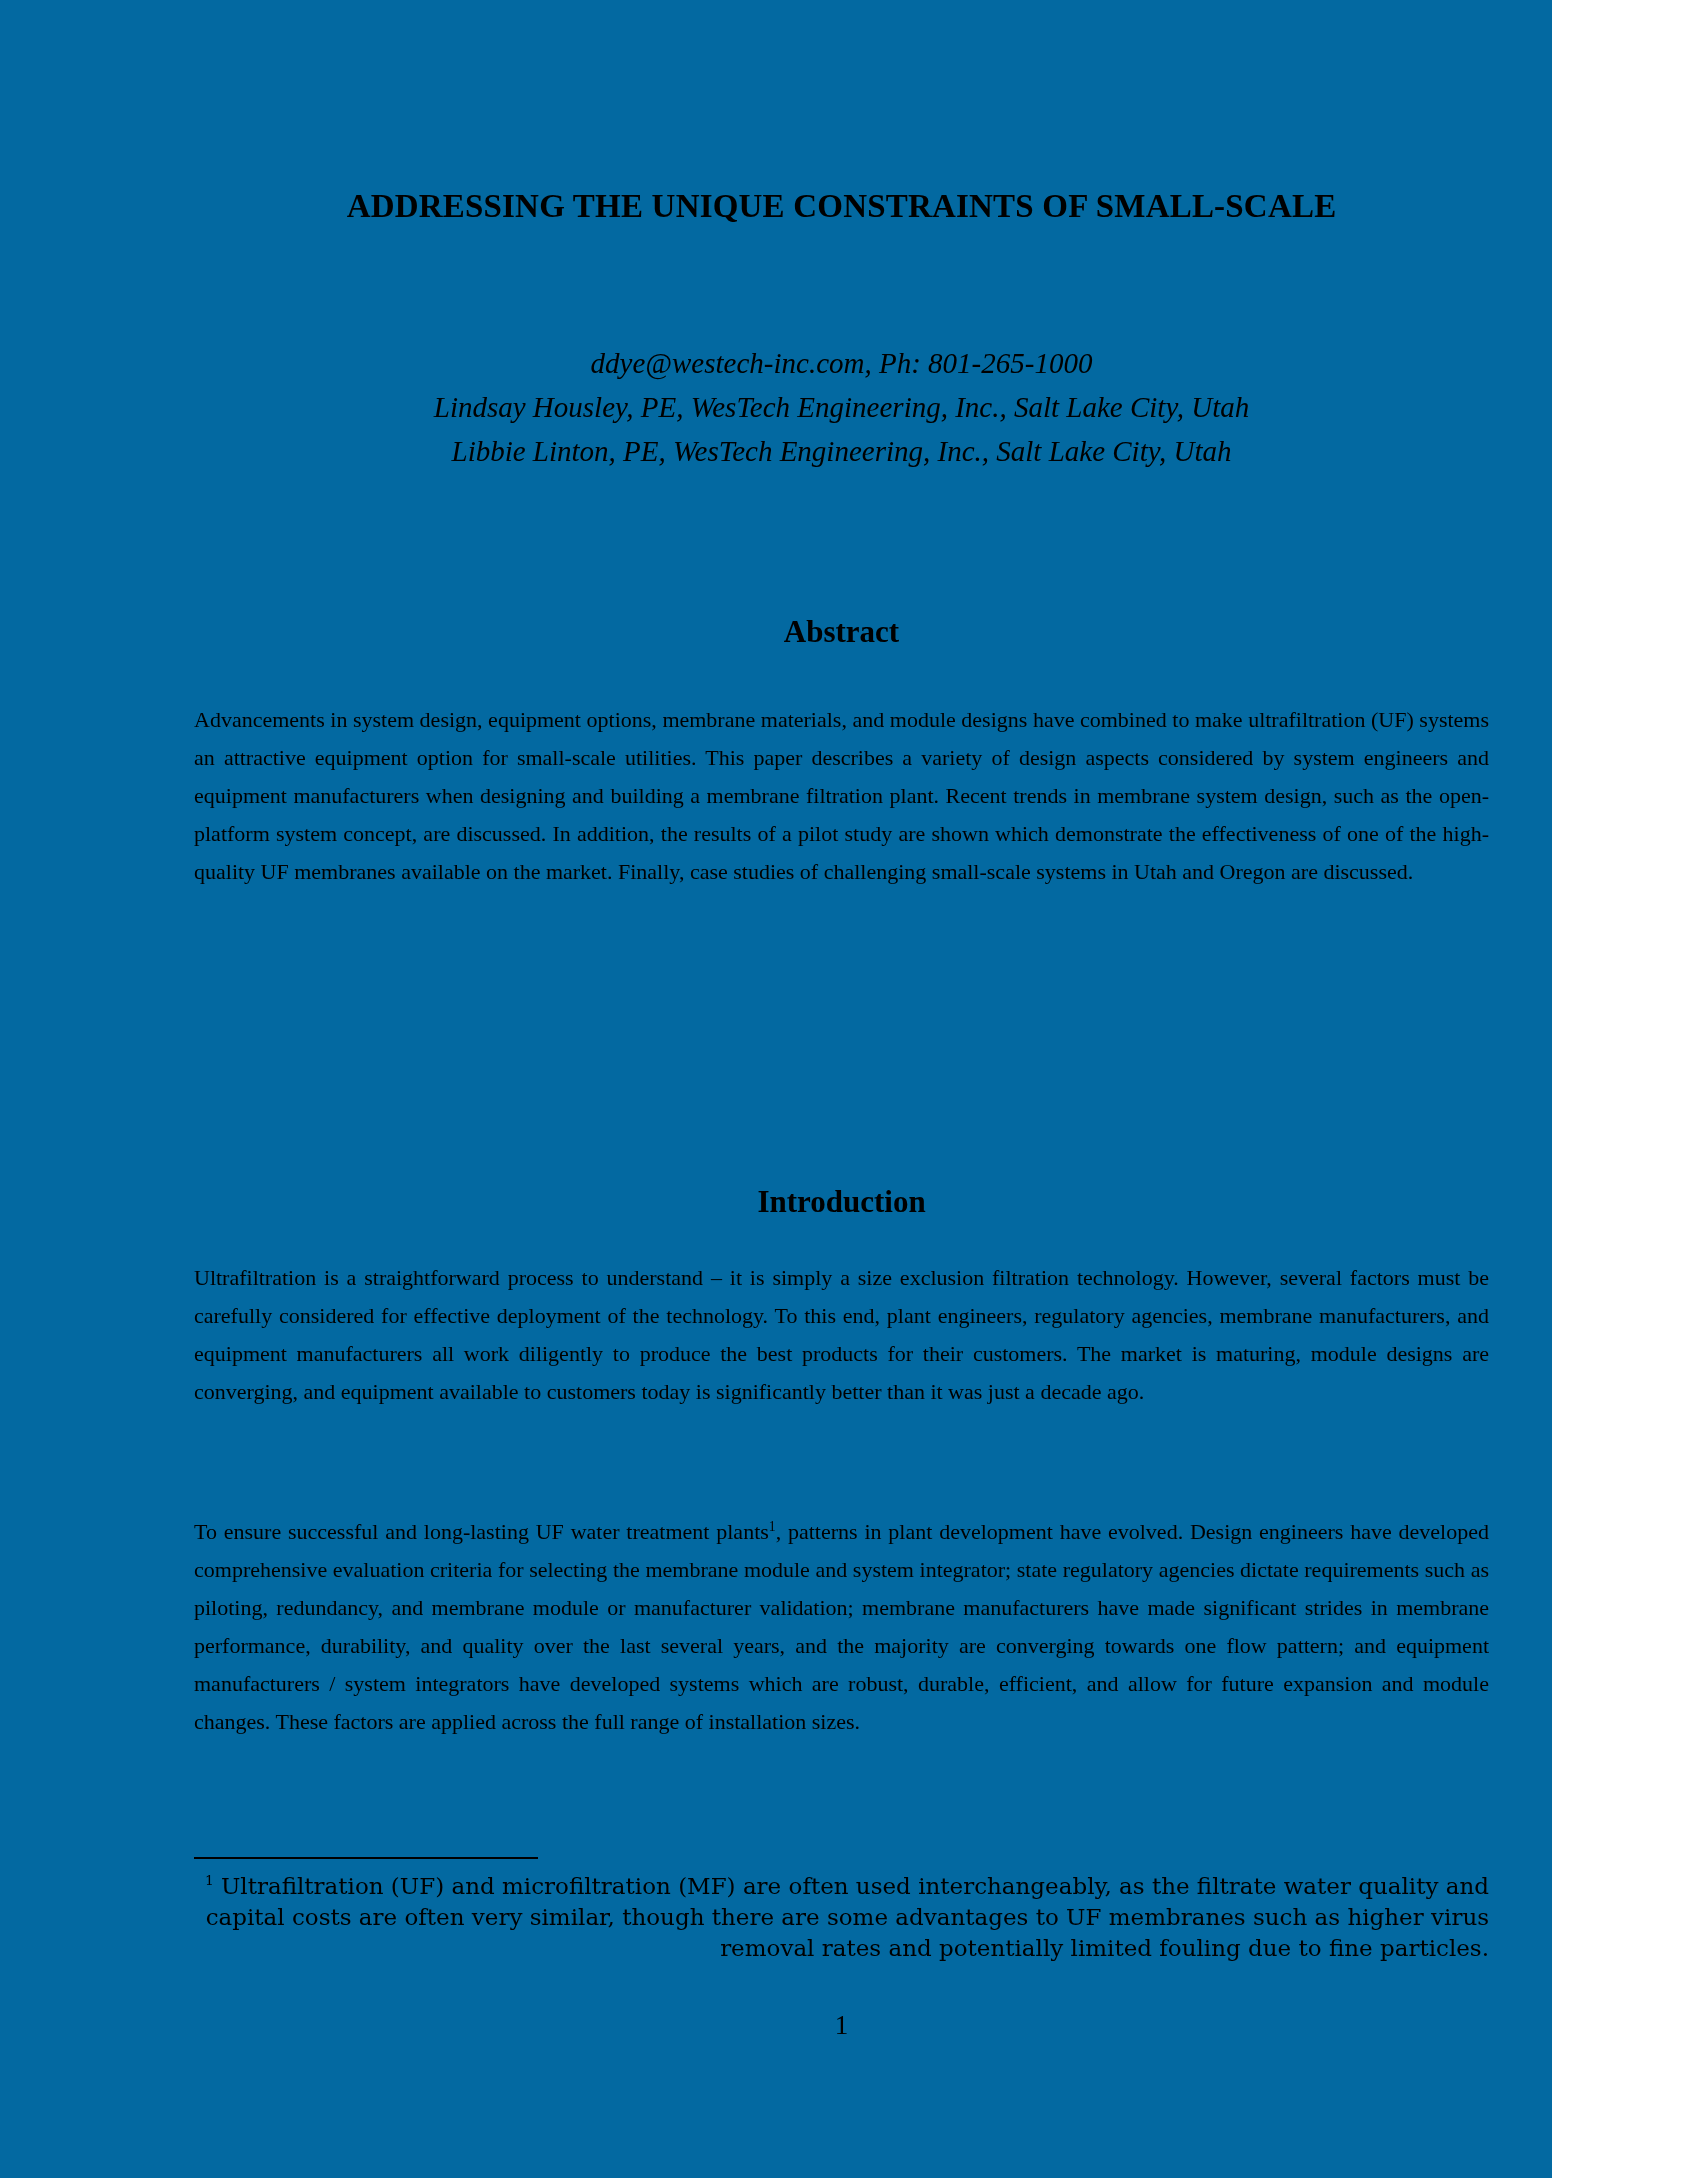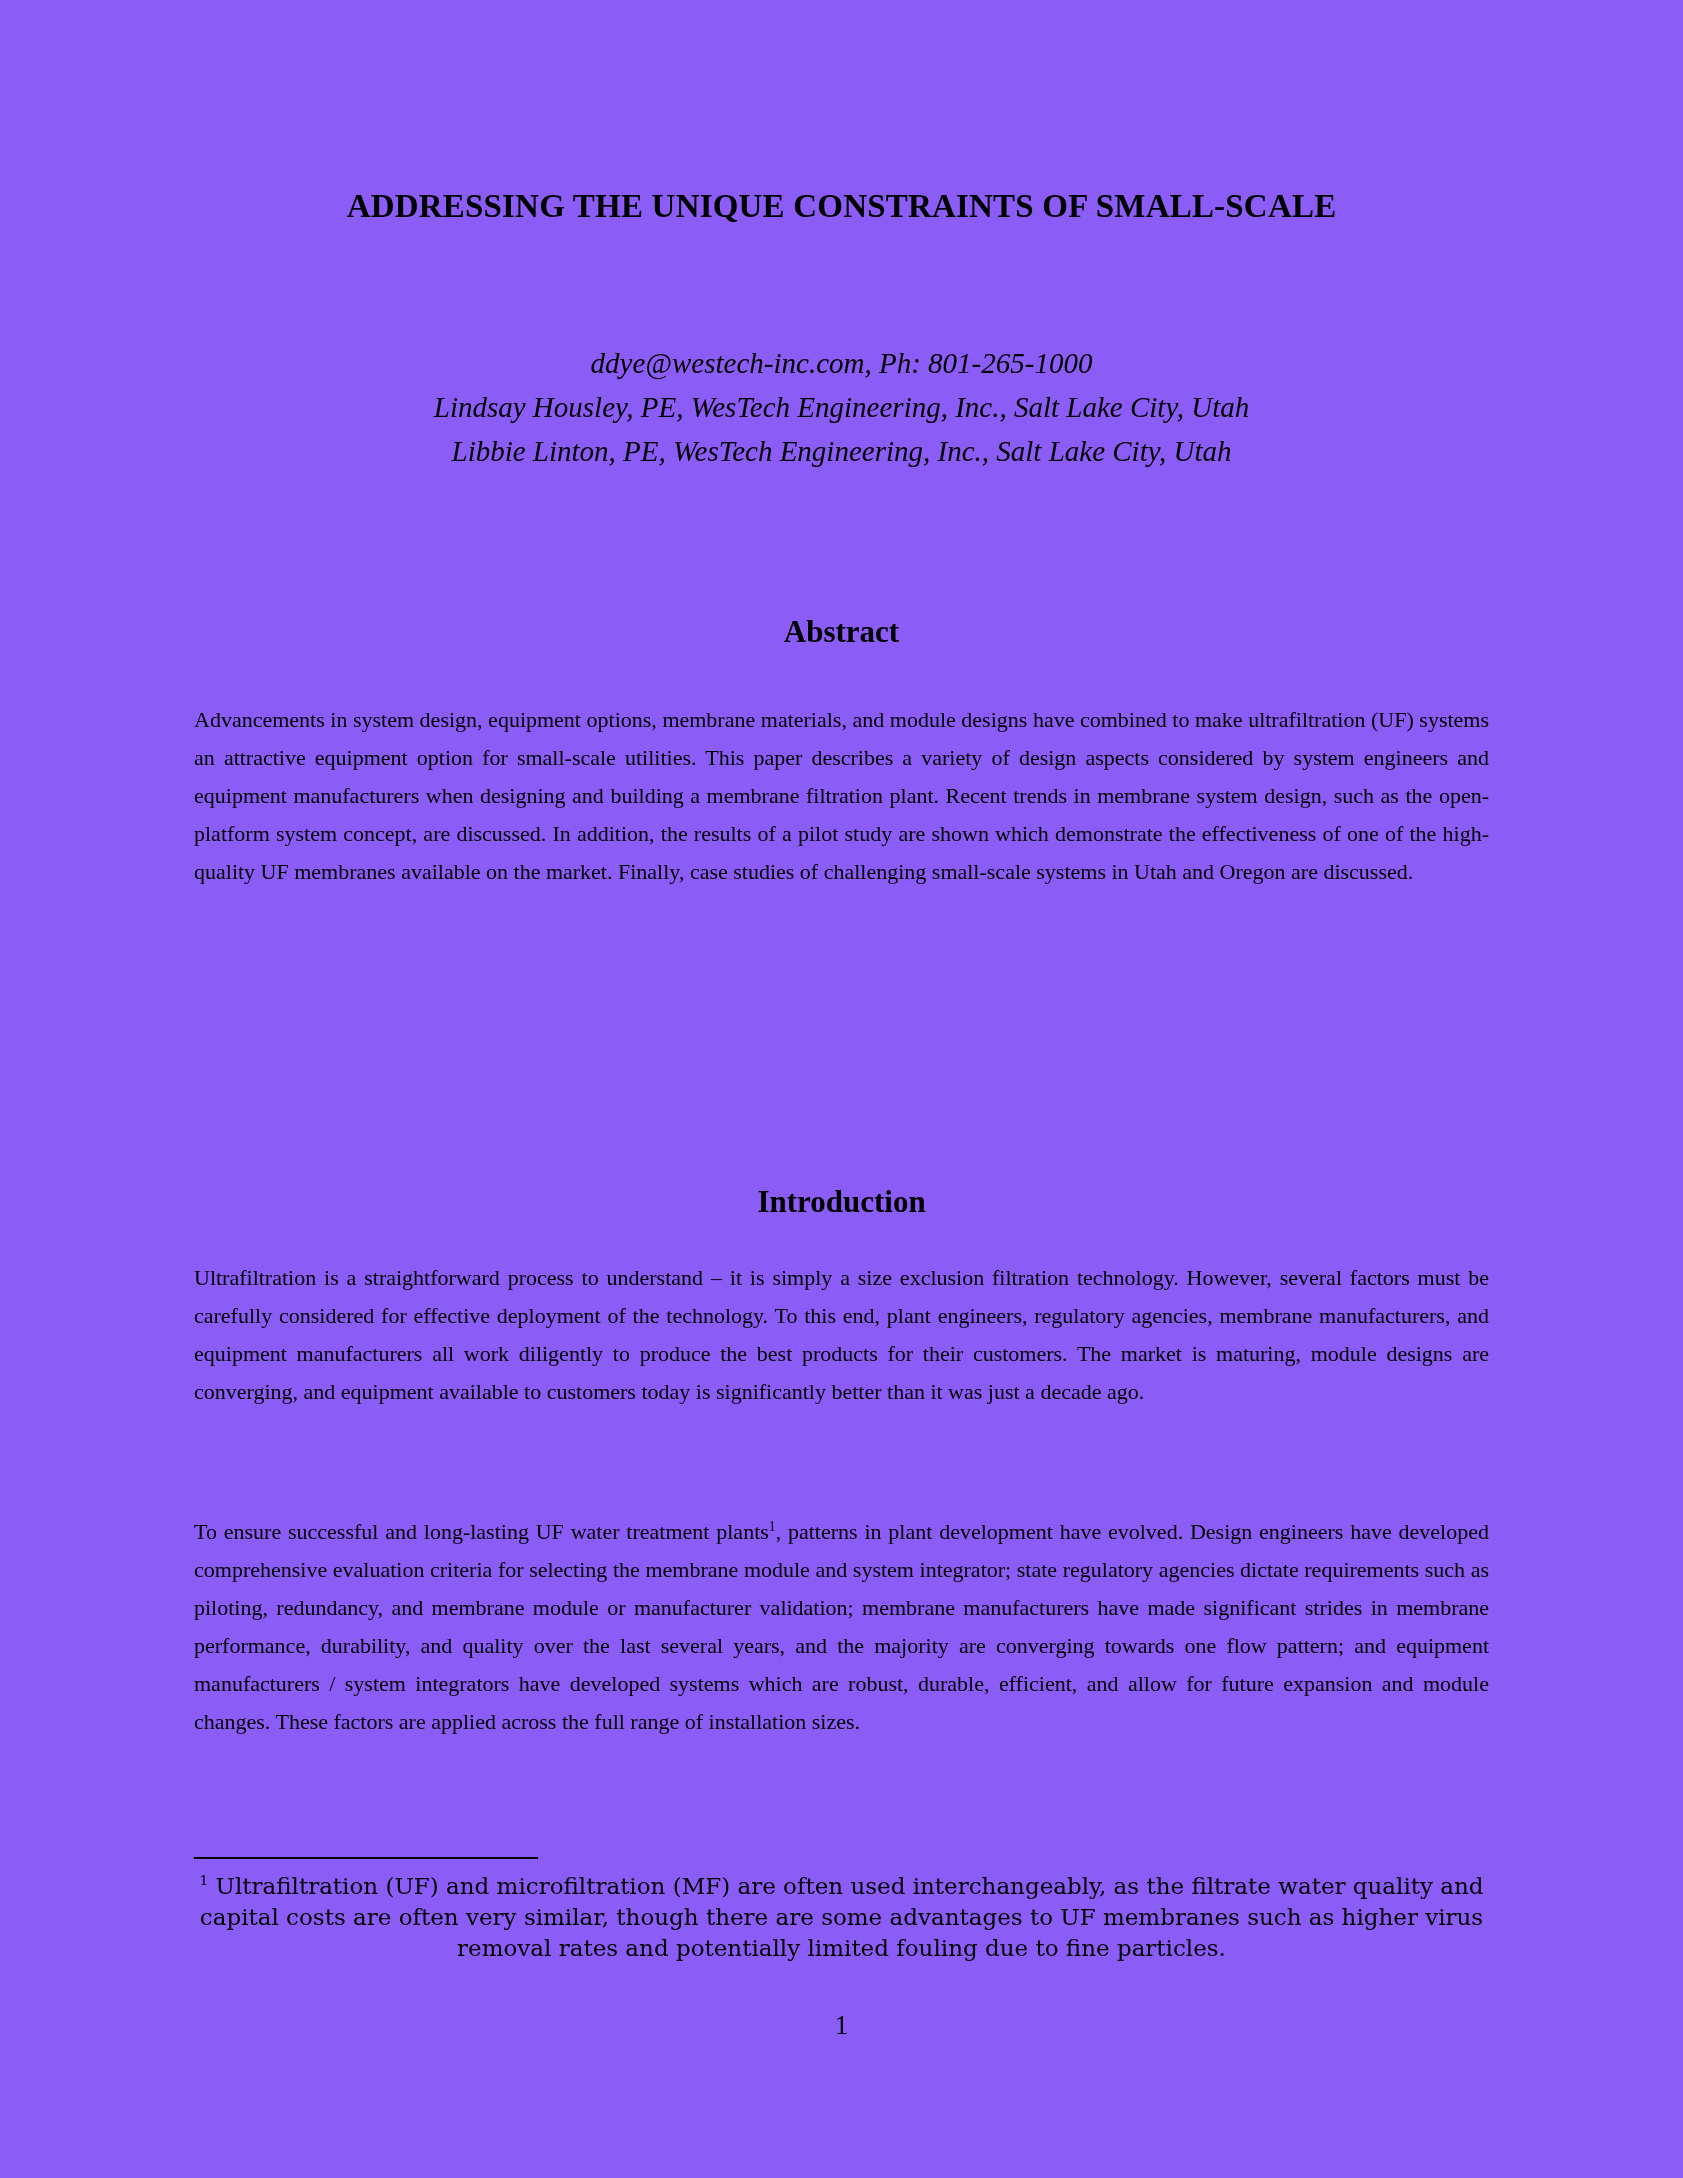--- a/index.html
+++ b/index.html
@@ -2,23 +2,23 @@
 <html><head>
 <meta charset="utf-8">
 <style>
   html, body {
     margin: 0;
     padding: 0;
     background: #ffffff;
   }
   .page {
     position: relative;
-    width: 1683px;
+    width: 1552px;
     height: 2178px;
-    background: #8b5cf6;
+    background: #0369a1;
     color: #000000;
     font-family: "Liberation Serif", serif;
     overflow: hidden;
   }
   .block {
     position: absolute;
     left: 194px;
     width: 1295px;
   }
   .doc-title {
@@ -61,21 +61,21 @@
     top: 1857px;
     width: 344px;
     border-top: 2px solid #000000;
     height: 0;
   }
   .footnote {
     top: 1871px;
     font-family: "DejaVu Serif", serif;
     font-size: 23px;
     line-height: 31px;
-    text-align: center;
+    text-align: right;
   }
   .footnote .fn-ref { font-size: 0.6em; }
   .page-number {
     top: 2010px;
     text-align: center;
     font-size: 27px;
   }
 </style>
 </head>
 <body>

